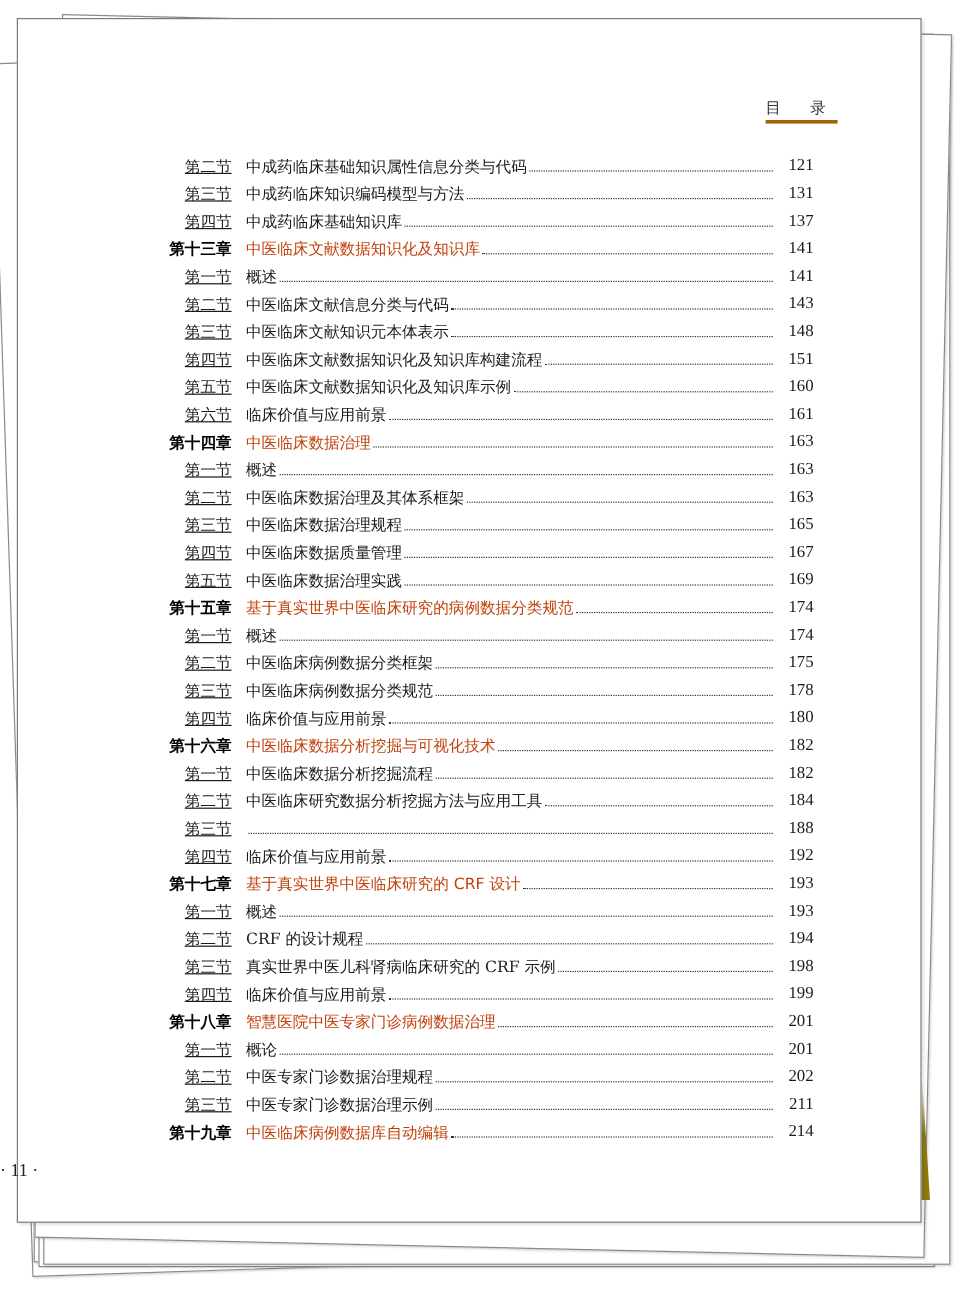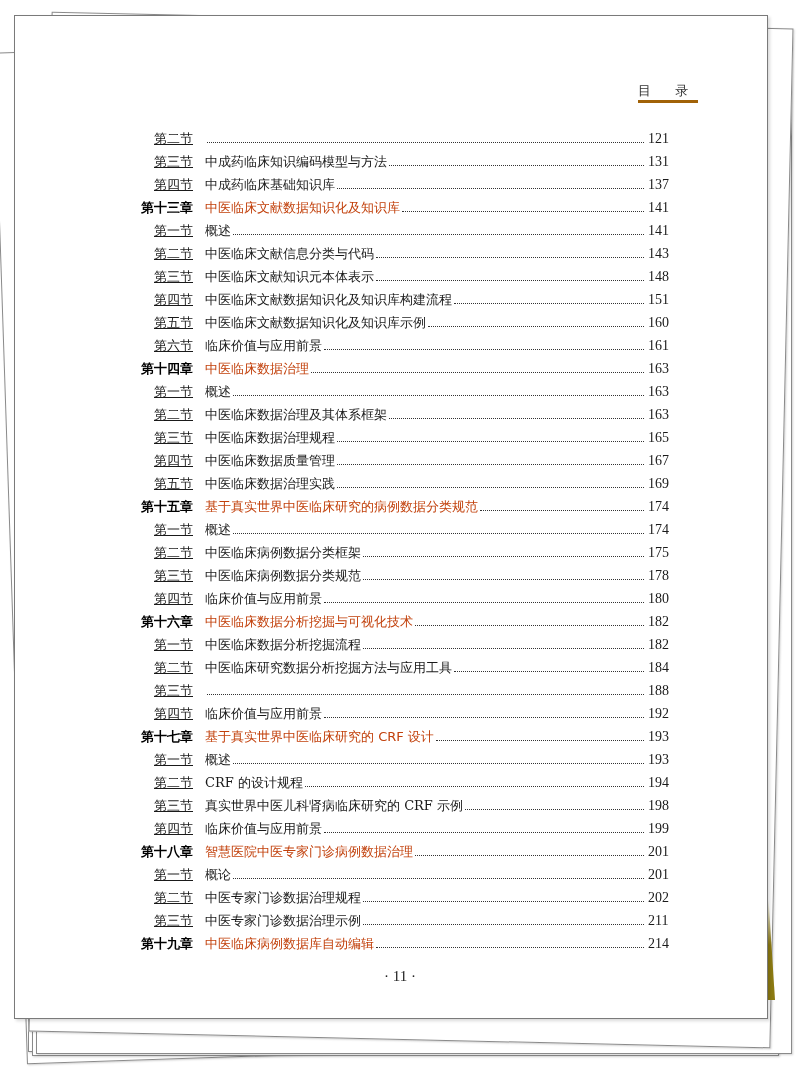--- a/index.html
+++ b/index.html
@@ -84,30 +84,29 @@
       border-bottom: 1.5px dotted #333;
       height: 0;
       margin: 0 4px 0 2px;
       position: relative;
       top: 4px;
       min-width: 10px;
     }
     .row .pnum {
       flex: 0 0 auto;
       width: 30px;
-      text-align: left;
+      text-align: right;
       font-family: "Liberation Serif", "DejaVu Serif", serif;
       font-size: 14px;
       color: #1a1a1a;
     }
     .folio {
       position: absolute;
       left: 0; right: 0;
       top: 968px;
-      text-align: center;
       font-family: "Liberation Serif", "DejaVu Serif", serif;
       font-size: 15px;
       color: #222;
     }
   </style>
 </head>
 <body>
 
 <div class="sheet" style="left:10px; top:40px; width:750px; height:1010px; transform:rotate(-1.9deg);"></div>
 <div class="sheet" style="left:28px; top:28px; width:748px; height:1022px;"></div>
@@ -120,20 +119,21 @@
 
 <div style="position:absolute; left:21px; top:15px; width:481px; height:137px;"></div>
 
 <div style="position:absolute; left:14px; top:15px; width:752px; height:1002px; background:#ffffff; border:1px solid #7a7a7a; box-shadow:2px 2px 3px rgba(0,0,0,0.15);"></div>
 
 <div class="header" style="right:auto; left:638px;">目 录</div>
 
 <div class="toc" id="toc">
     <div class="row section">
       <span class="label">第二节</span>
+      <span class="title">中成药临床基础知识属性信息分类与代码</span>
       <span class="leader"></span>
       <span class="pnum">121</span>
     </div>
     <div class="row section">
       <span class="label">第三节</span>
       <span class="title">中成药临床知识编码模型与方法</span>
       <span class="leader"></span>
       <span class="pnum">131</span>
     </div>
     <div class="row section">

